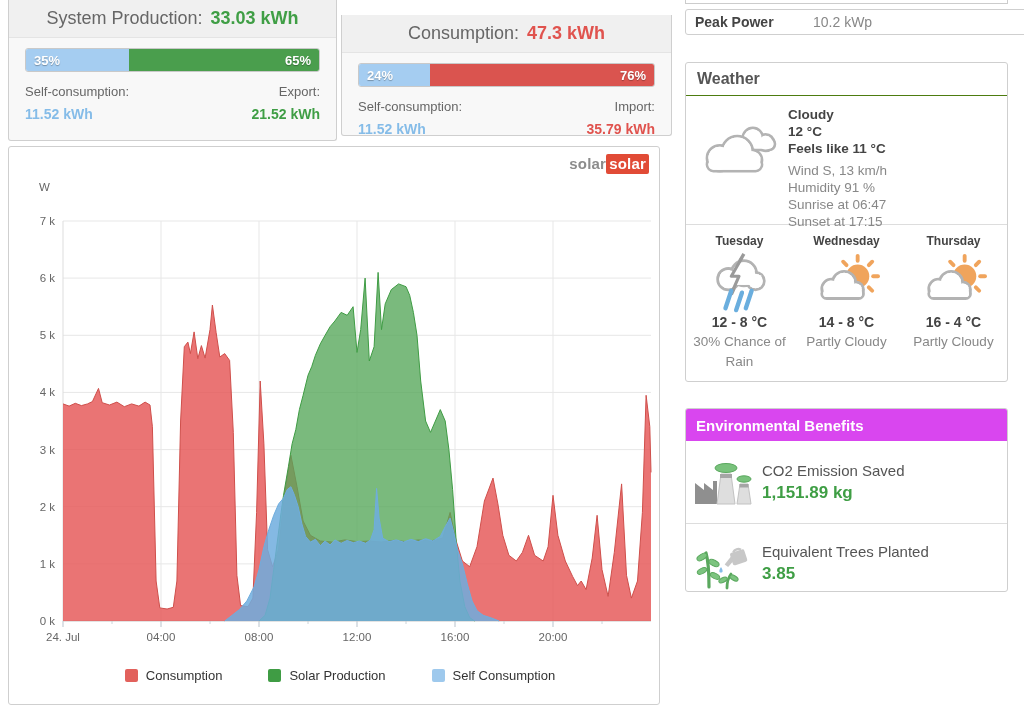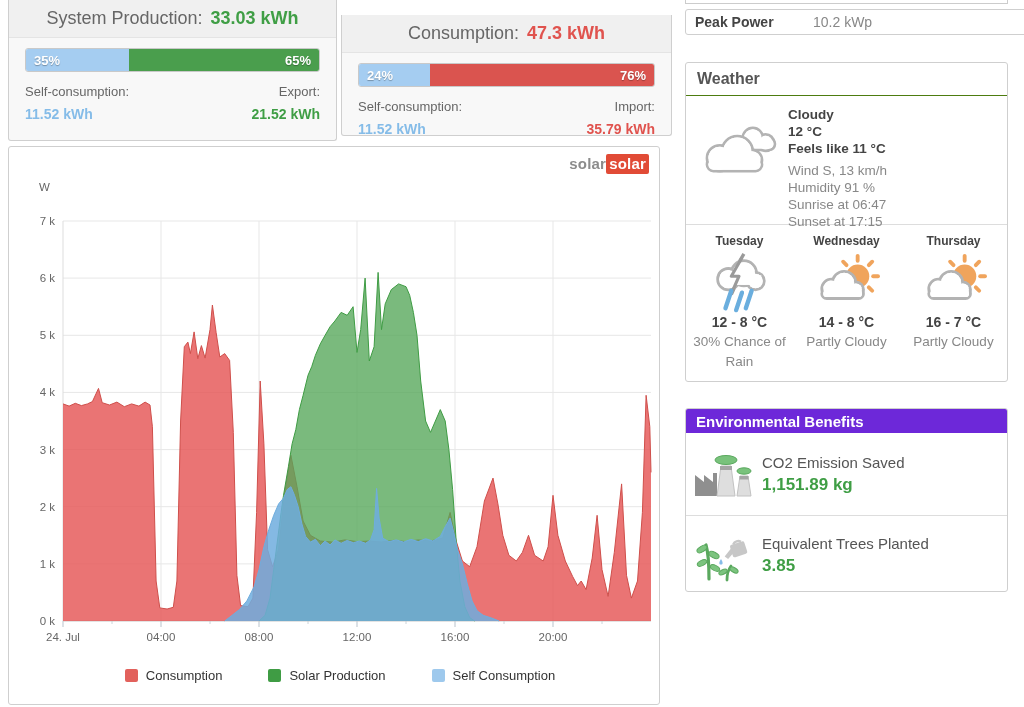--- a/index.html
+++ b/index.html
@@ -49,21 +49,21 @@
   .w-bold{font-weight:bold;color:#444;}
   .w-details{margin-top:5px;}
   .w-forecast{display:flex;border-top:1px solid #ddd;margin-top:10px;height:159px;box-sizing:border-box;}
   .fc-col{flex:1;text-align:center;padding-top:9px;font-size:13.5px;color:#888;}
   .fc-day{font-weight:bold;color:#444;font-size:12px;}
   .fc-icon{height:62px;margin-top:4px;}
   .fc-temp{font-weight:bold;color:#444;font-size:14px;}
   .fc-desc{margin-top:2px;line-height:20px;padding:0 6px;}
 
   #env-panel{left:685px;top:408px;width:323px;height:184px;}
-  .env-head{height:24px;background:#6d28d9;color:#fff;font-weight:bold;font-size:15px;
+  .env-head{height:32px;background:#d946ef;color:#fff;font-weight:bold;font-size:15px;
             display:flex;align-items:center;padding-left:10px;border-radius:2px 2px 0 0;}
   .env-row{display:flex;align-items:center;height:82px;}
   .env-row + .env-row{border-top:1px solid #ddd;height:77px;}
   .env-icon{width:76px;flex:0 0 76px;display:flex;justify-content:center;}
   .env-label{font-size:15px;color:#555;line-height:20px;}
   .env-value{font-size:17px;font-weight:bold;color:#3f9e45;margin-top:2px;}
 </style>
 </head>
 <body>
 
@@ -310,21 +310,21 @@
                 <rect x="10" y="38" width="43" height="10" rx="5"></rect>
             </g>
             <g fill="#fff">
                 <circle cx="20" cy="38" r="8.5"></circle>
                 <circle cx="33" cy="32" r="10.5"></circle>
                 <circle cx="45" cy="39" r="6.5"></circle>
                 <rect x="11.5" y="39.5" width="40" height="7" rx="3.5"></rect>
               </g>
           </svg>
         </div>
-        <div class="fc-temp">16 - 7 °C</div>
+        <div class="fc-temp">16 - 4 °C</div>
         <div class="fc-desc">Partly Cloudy</div>
       </div>
     </div>
   </div>
 
   <div class="panel" id="env-panel">
     <div class="env-head">Environmental Benefits</div>
     <div class="env-row">
       <div class="env-icon">
         <svg width="62" height="50" viewBox="0 0 62 48">

